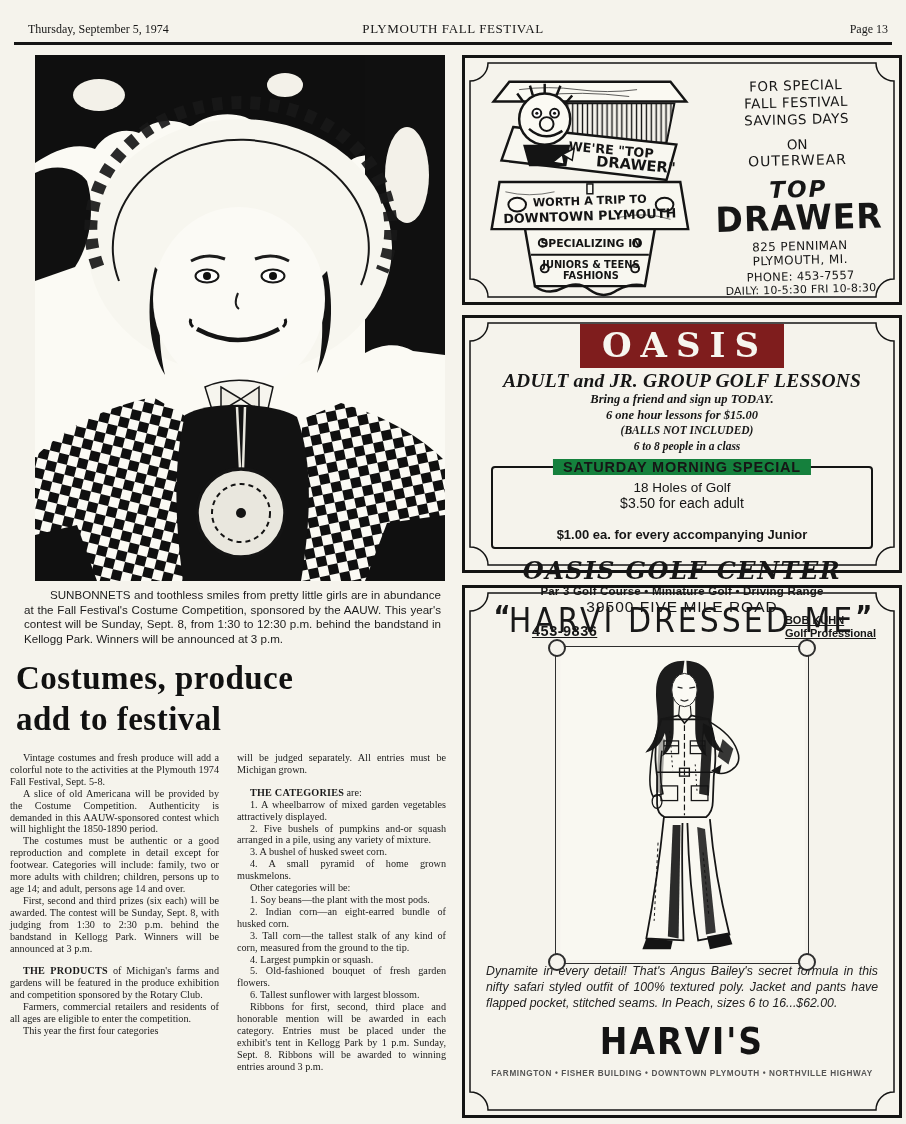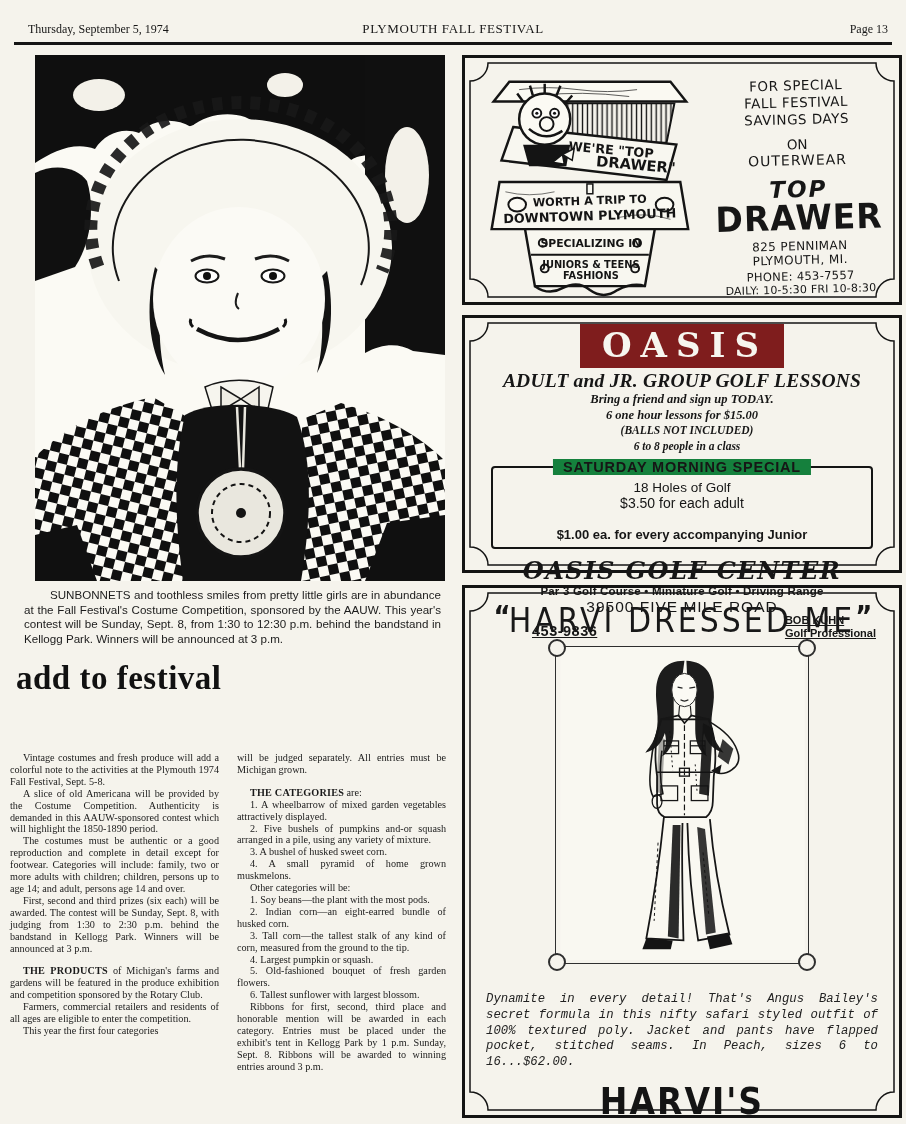--- a/index.html
+++ b/index.html
@@ -71,21 +71,21 @@
   
   .ad3{top:585px;height:533px;text-align:center;}
   .harvi-title{margin-top:16px;font-family:"DejaVu Sans",sans-serif;font-size:30px;letter-spacing:3px;transform:scaleY(1.12);color:#181818;white-space:nowrap;}
   .harvi-title .q{font-weight:bold;font-size:26px;letter-spacing:-2px;vertical-align:6px;}
   .sketch-frame{position:relative;width:252px;height:316px;margin:8px auto 0;border:1.5px solid #2e2e2e;}
   .sketch-frame .c{position:absolute;width:14px;height:14px;border:2.5px solid #2e2e2e;border-radius:50%;background:#f5f3ec;}
   .sketch-frame .c1{left:-8px;top:-8px;}
   .sketch-frame .c2{right:-8px;top:-8px;}
   .sketch-frame .c3{left:-8px;bottom:-8px;}
   .sketch-frame .c4{right:-8px;bottom:-8px;}
-  .harvi-desc{width:392px;margin:28px auto 0;text-align:justify;font-family:Liberation Mono, monospace;font-style:italic;font-size:12.3px;line-height:15.8px;color:#222;}
+  .harvi-desc{width:392px;margin:0 auto 0;text-align:justify;font-family:Liberation Sans, sans-serif;font-style:italic;font-size:12.3px;line-height:15.8px;color:#222;}
   .harvi-logo{margin-top:10px;font-family:"DejaVu Sans",sans-serif;font-weight:bold;font-size:33px;letter-spacing:2px;transform:scaleY(1.15);color:#141414;}
   .harvi-loc{margin-top:9px;font-family:"Liberation Sans",sans-serif;font-weight:bold;font-size:8.2px;letter-spacing:.6px;color:#555;}
 
   
   .svgt{font-family:"DejaVu Sans","Liberation Sans",sans-serif;fill:#141414;}
 </style>
 </head>
 <body>
 
 <div class="page">
@@ -148,20 +148,21 @@
       <path d="M202,352 L205,414 M210,352 L208,414" stroke="#e8e6dd" stroke-width="2.5"></path>
       <circle cx="206" cy="458" r="44" fill="#e9e7de" stroke="#141414" stroke-width="3.5"></circle>
       <circle cx="206" cy="458" r="29" fill="none" stroke="#141414" stroke-width="2" stroke-dasharray="5 4"></circle>
       <circle cx="206" cy="458" r="5" fill="#141414"></circle>
     </svg>
   </div>
 
   <div class="caption">SUNBONNETS and toothless smiles from pretty little girls are in abundance at the Fall Festival's Costume Competition, sponsored by the AAUW. This year's contest will be Sunday, Sept. 8, from 1:30 to 12:30 p.m. behind the bandstand in Kellogg Park. Winners will be announced at 3 p.m.</div>
 
   <div class="headline">
+    <div>Costumes, produce</div>
     <div>add to festival</div>
   </div>
 
   <div class="columns">
     <div class="col">
       <p><span>Vintage costumes and fresh produce will add a colorful note to the activities at the Plymouth 1974 Fall Festival, Sept. 5-8.</span></p>
       <p><span>A slice of old Americana will be provided by the Costume Competition. Authenticity is demanded in this AAUW-sponsored contest which will highlight the 1850-1890 period.</span></p>
       <p><span>The costumes must be authentic or a good reproduction and complete in detail except for footwear. Categories will include: family, two or more adults with children; children, persons up to age 14; and adult, persons age 14 and over.</span></p>
       <p><span>First, second and third prizes (six each) will be awarded. The contest will be Sunday, Sept. 8, with judging from 1:30 to 2:30 p.m. behind the bandstand in Kellogg Park. Winners will be announced at 3 p.m.</span></p>
       <p class="gap"><b>THE PRODUCTS</b><span> of Michigan's farms and gardens will be featured in the produce exhibition and competition sponsored by the Rotary Club.</span></p>

